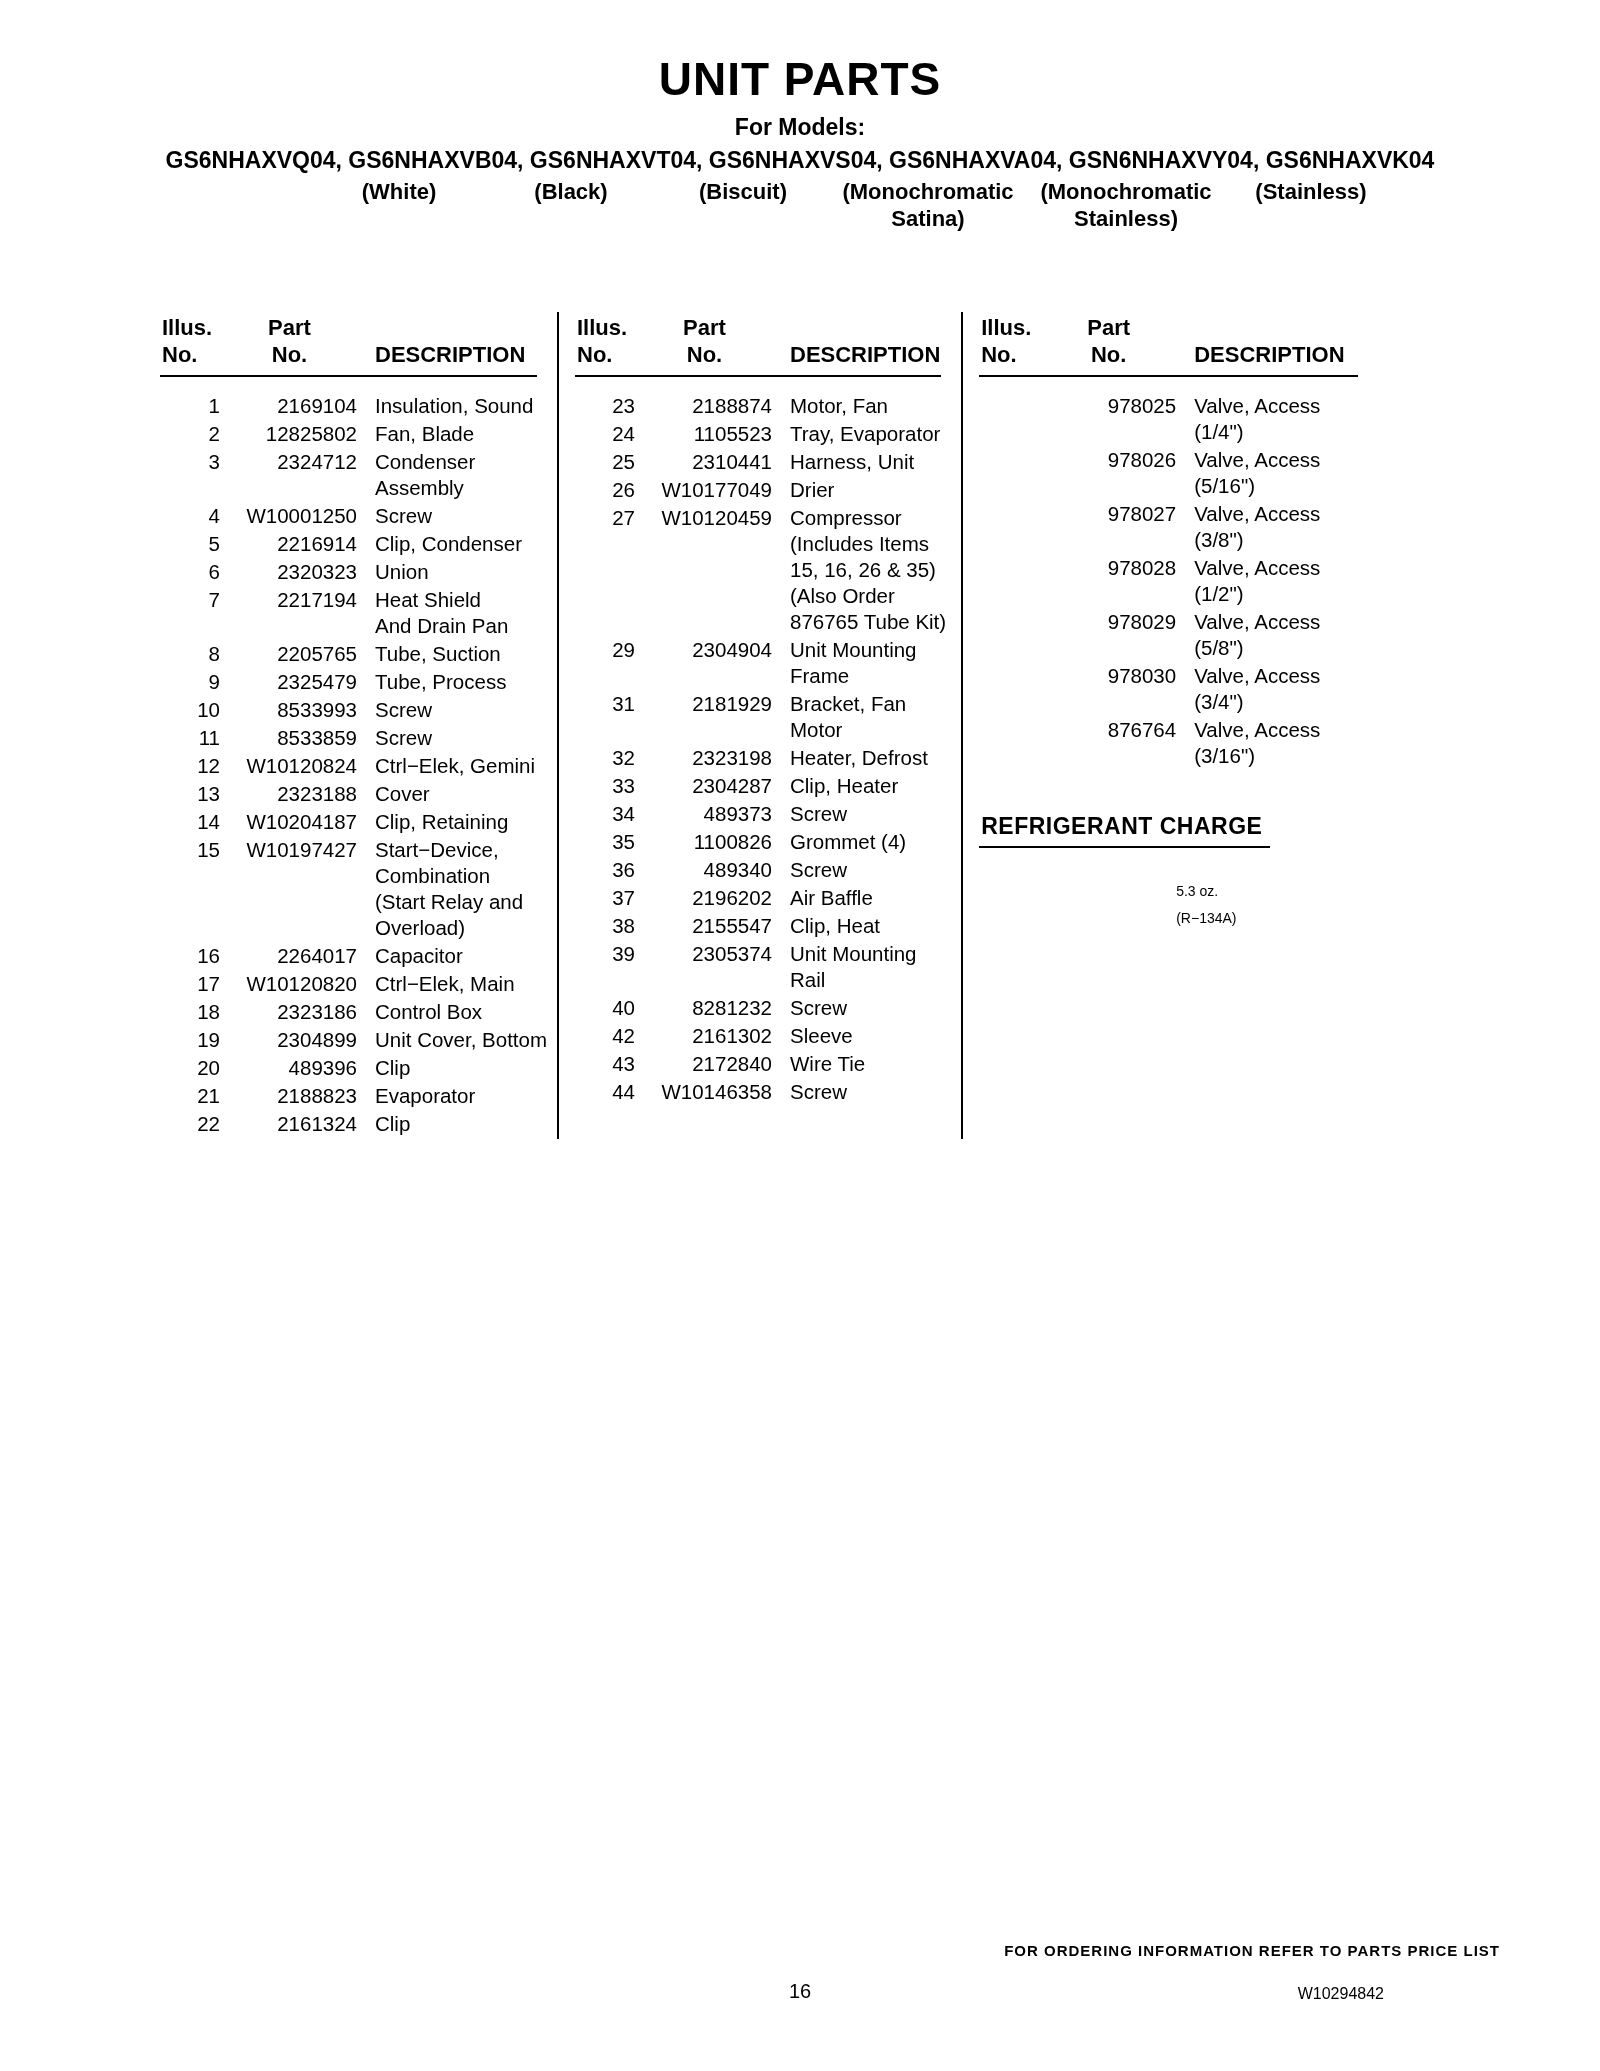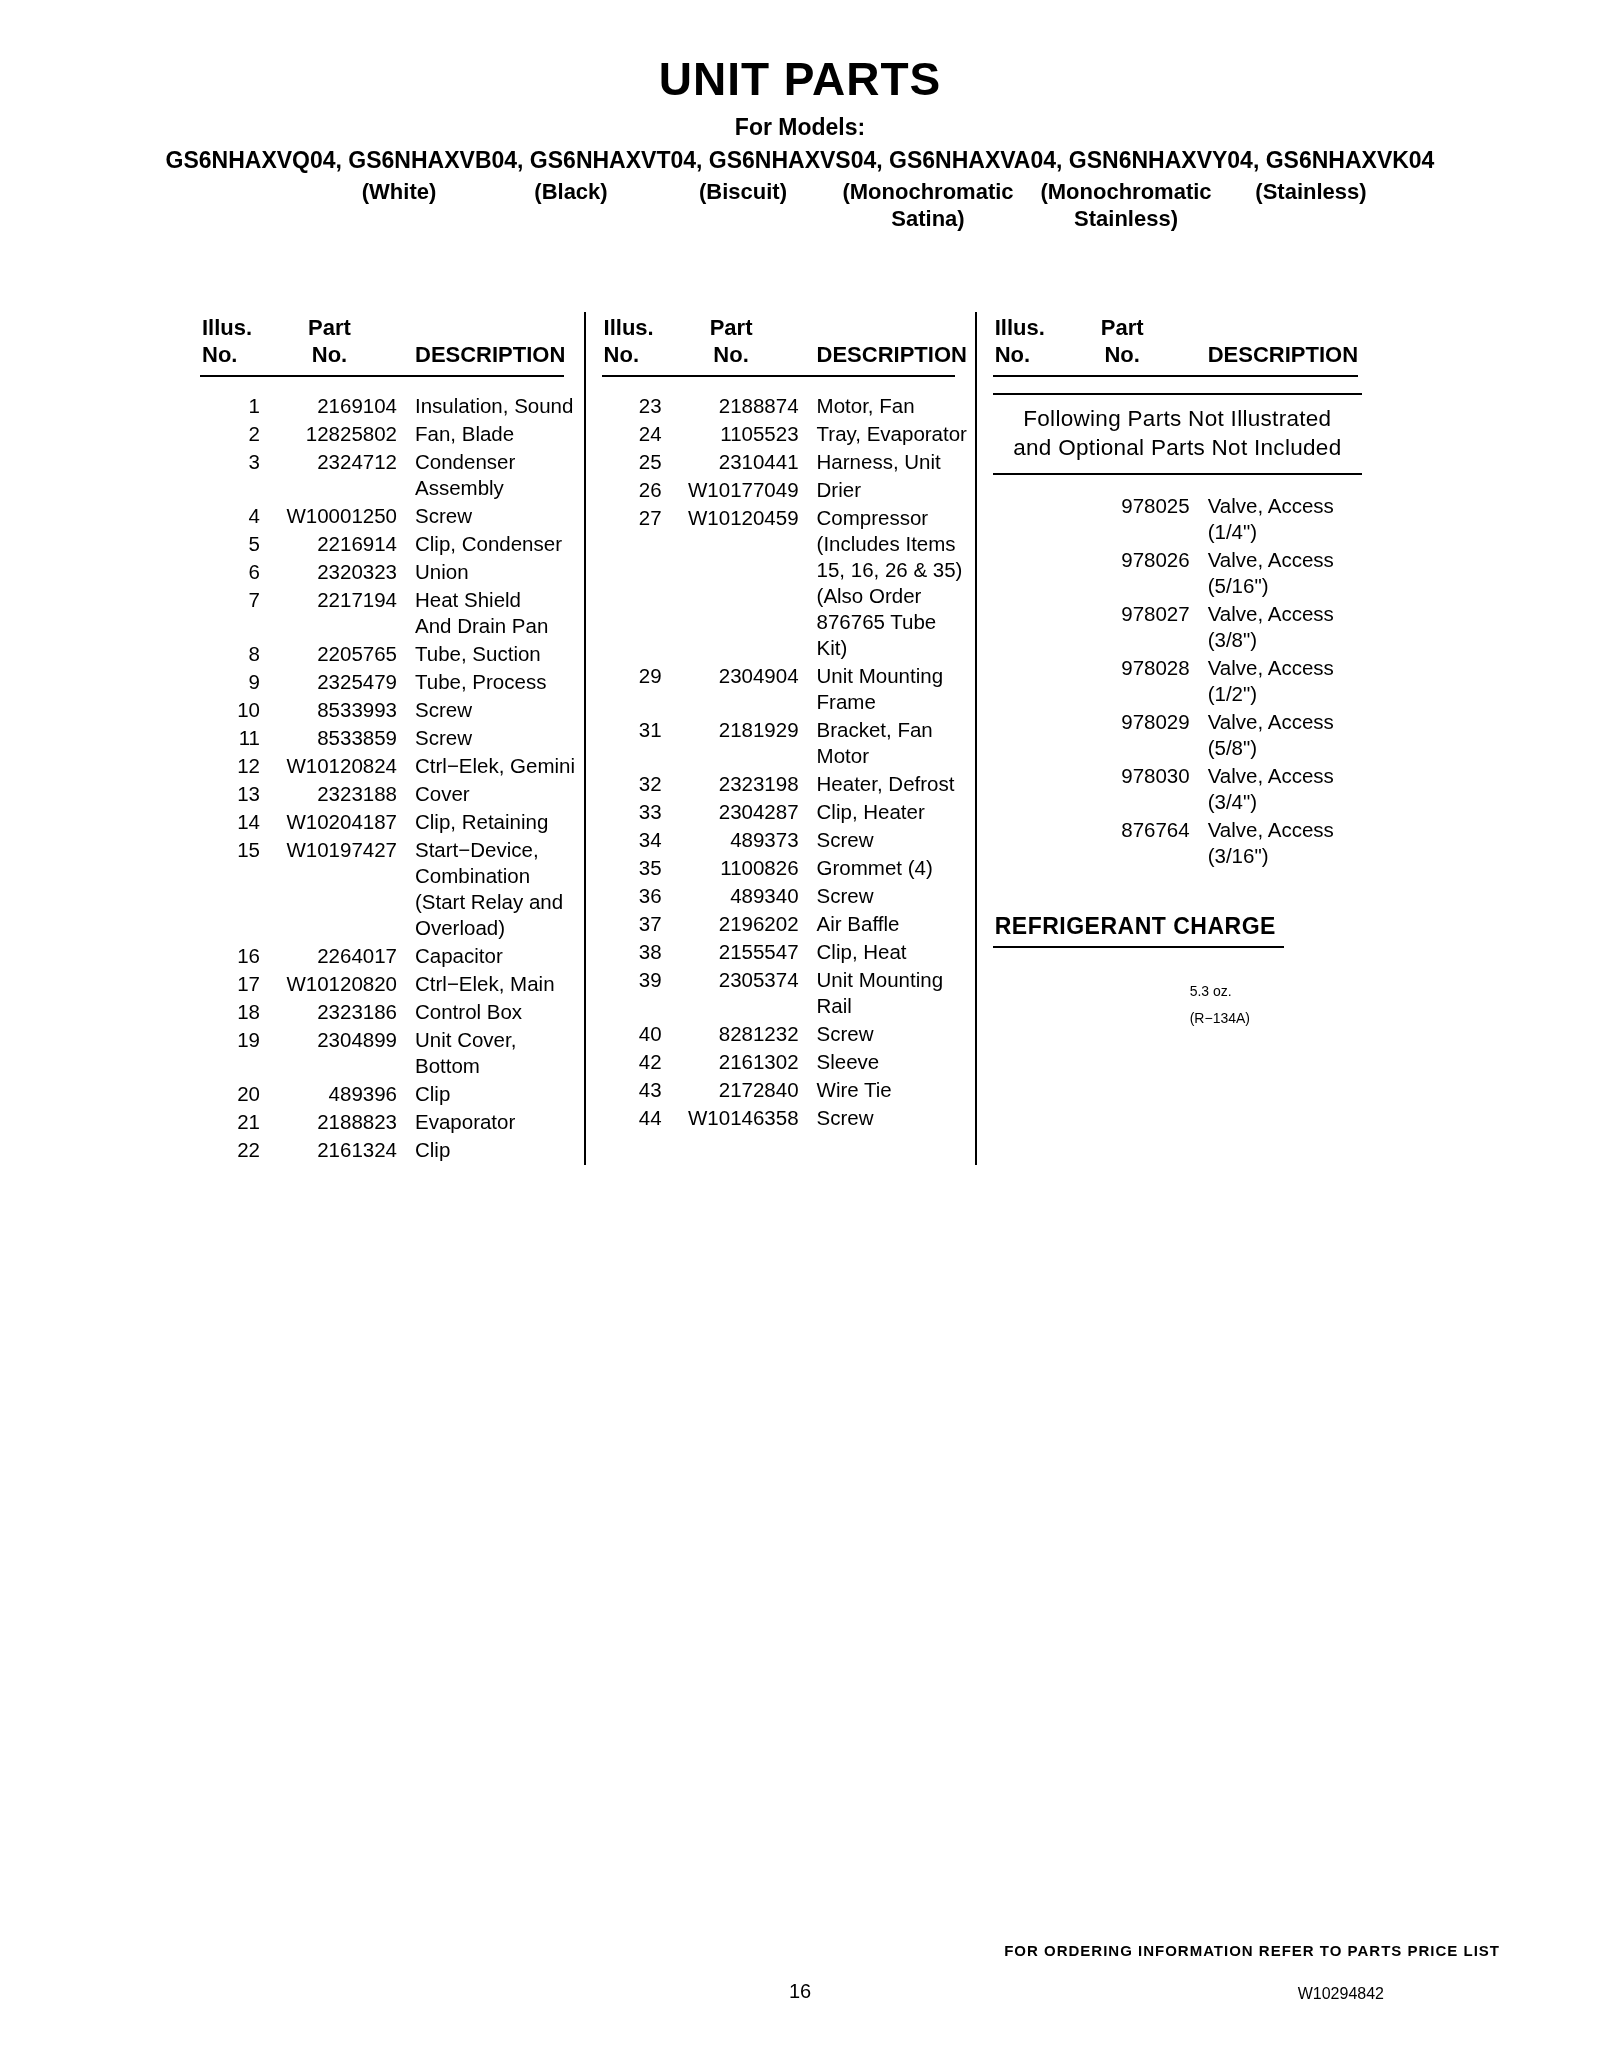--- a/index.html
+++ b/index.html
@@ -31,21 +31,21 @@
   .finish { text-align:center; line-height:27px; }
   .finish:nth-child(odd)  { width:172px; }
   .finish:nth-child(even) { width:172px; }
   .finishes .finish:nth-of-type(4),
   .finishes .finish:nth-of-type(5) { width:198px; }
 
   
   .columns {
     display:flex;
     align-items:stretch;
-    margin:80px 128px 0 100px;
+    margin:80px 128px 0 60px;
     justify-content:space-between;
   }
   .col { padding-top:2px; }
   .col-1 { width:440px; padding-right:6px; }
   .col-2 { width:448px; border-left:2px solid #000; border-right:2px solid #000; padding-left:16px; padding-right:6px; }
   .col-3 { width:452px; padding-left:16px; }
 
   .col-header {
     display:grid;
     grid-template-columns:62px 135px auto;
@@ -540,24 +540,20 @@
         <div class="ch-illus">
           <span>Illus.</span><br><span>No.</span>
         </div>
         <div class="ch-part">
           <span>Part</span><br><span>No.</span>
         </div>
         <div class="ch-desc">DESCRIPTION</div>
       </div>
       <hr class="header-rule">
 
-      <div class="note-box">
-        <div>Following Parts Not Illustrated</div>
-        <div>and Optional Parts Not Included</div>
-      </div>
 
       <div class="rows">
 
           <div class="row">
             <div class="c-illus"></div>
             <div class="c-part">978025</div>
             <div class="c-desc">
               <div>Valve, Access</div>
               <div>(1/4")</div>
             </div>

